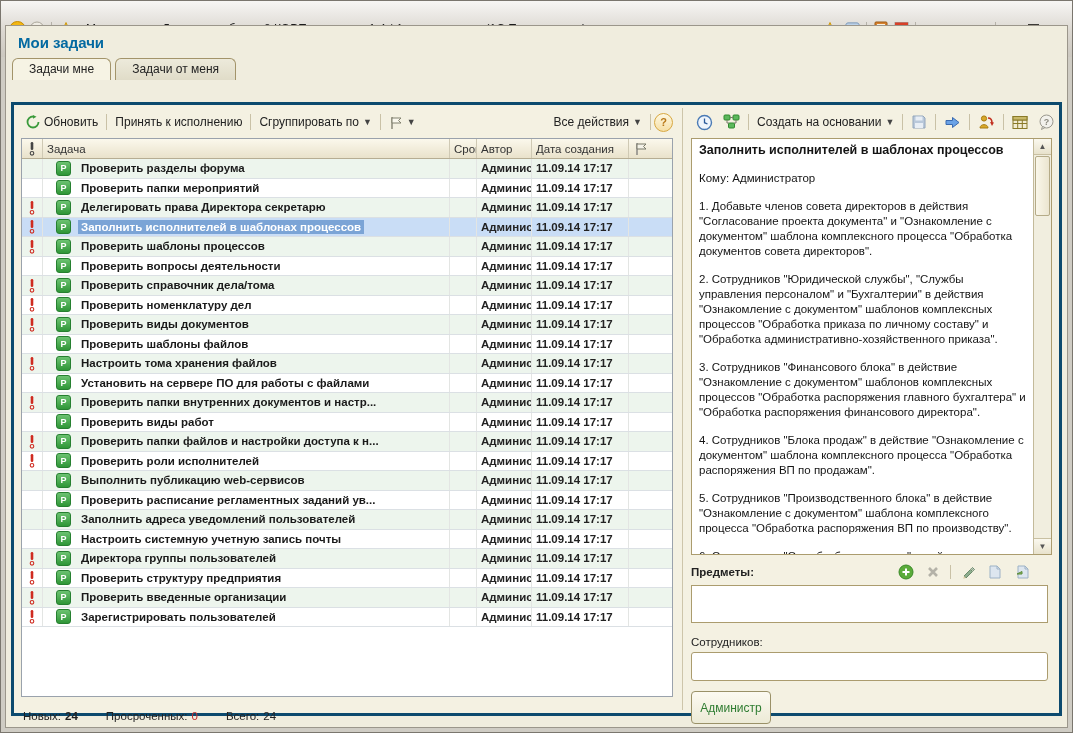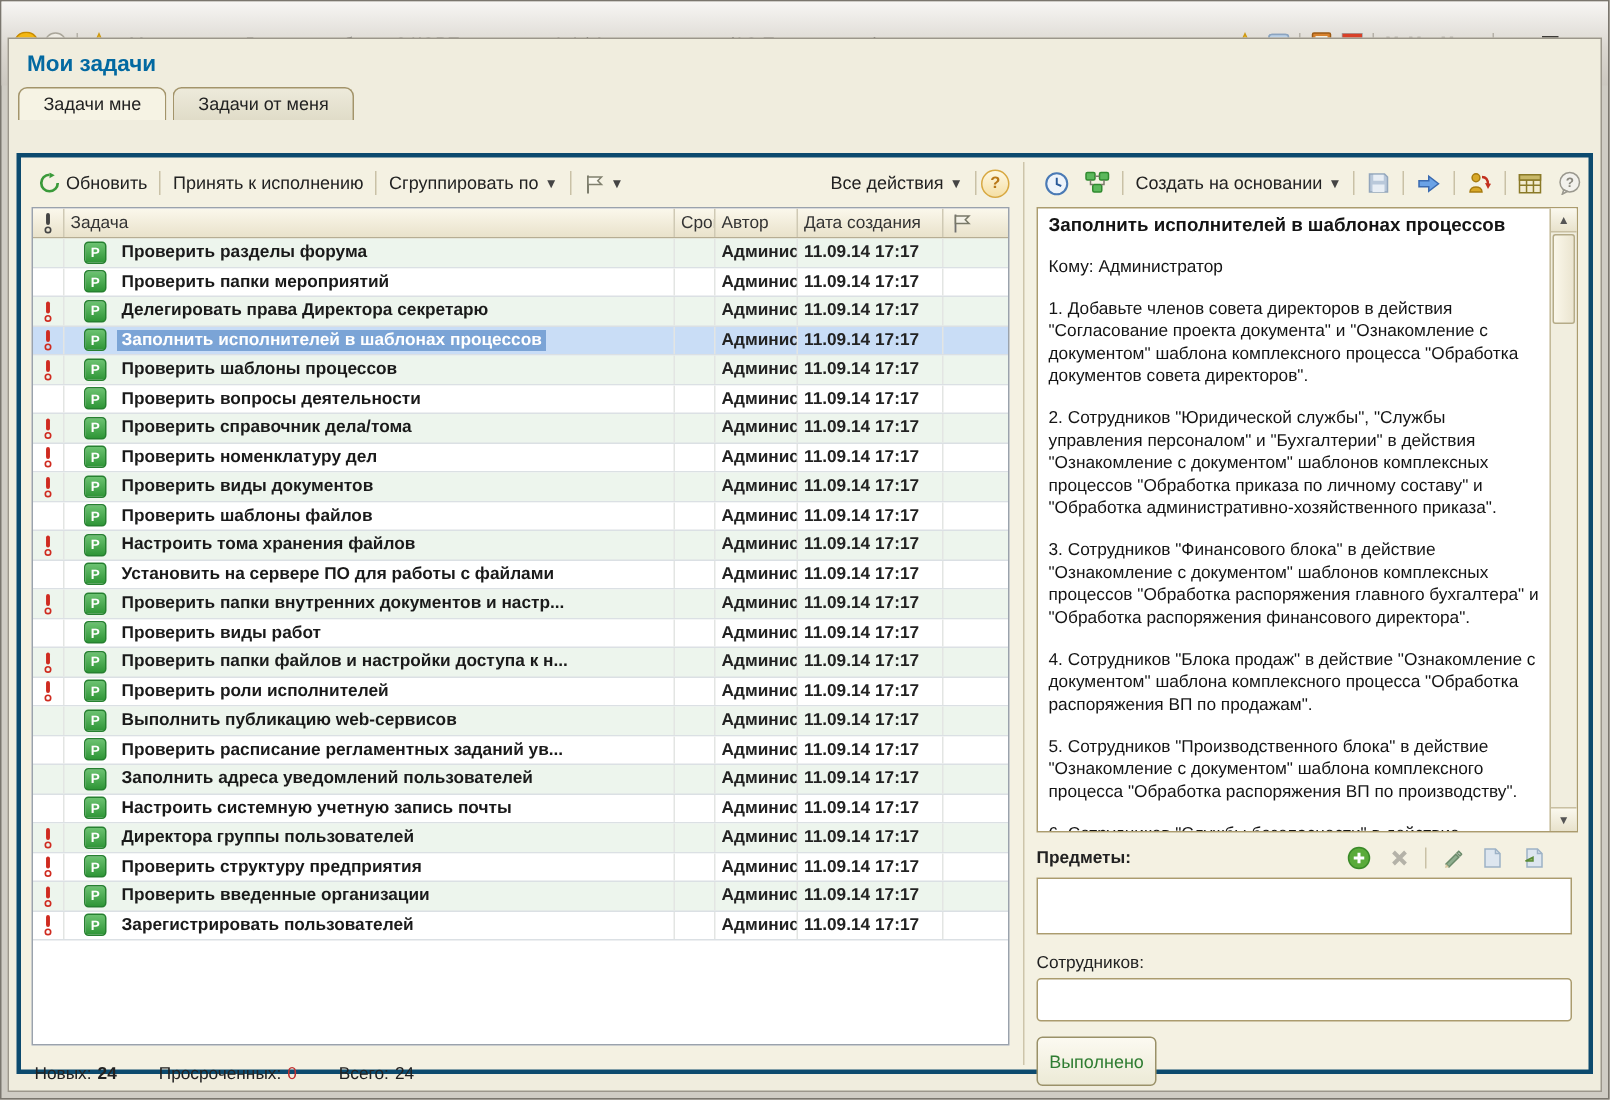--- a/index.html
+++ b/index.html
@@ -825,18 +825,18 @@
                   <path d="M1 9 L6 9 L6 6.5 L1 9 Z" fill="#8fb860" stroke="#5a8a38"></path>
                 </svg>
             </span>
           </span>
         </div>
         <div class="subjects-box"></div>
 
         <div class="comment-label">Сотрудников:</div>
         <input class="comment-input" value="" style="">
 
-        <button class="done-btn">Выполнено</button>
+        <button class="done-btn">Администр</button>
       </div>
 
     </div>
   </div>
 </div>
 
 </body></html>

